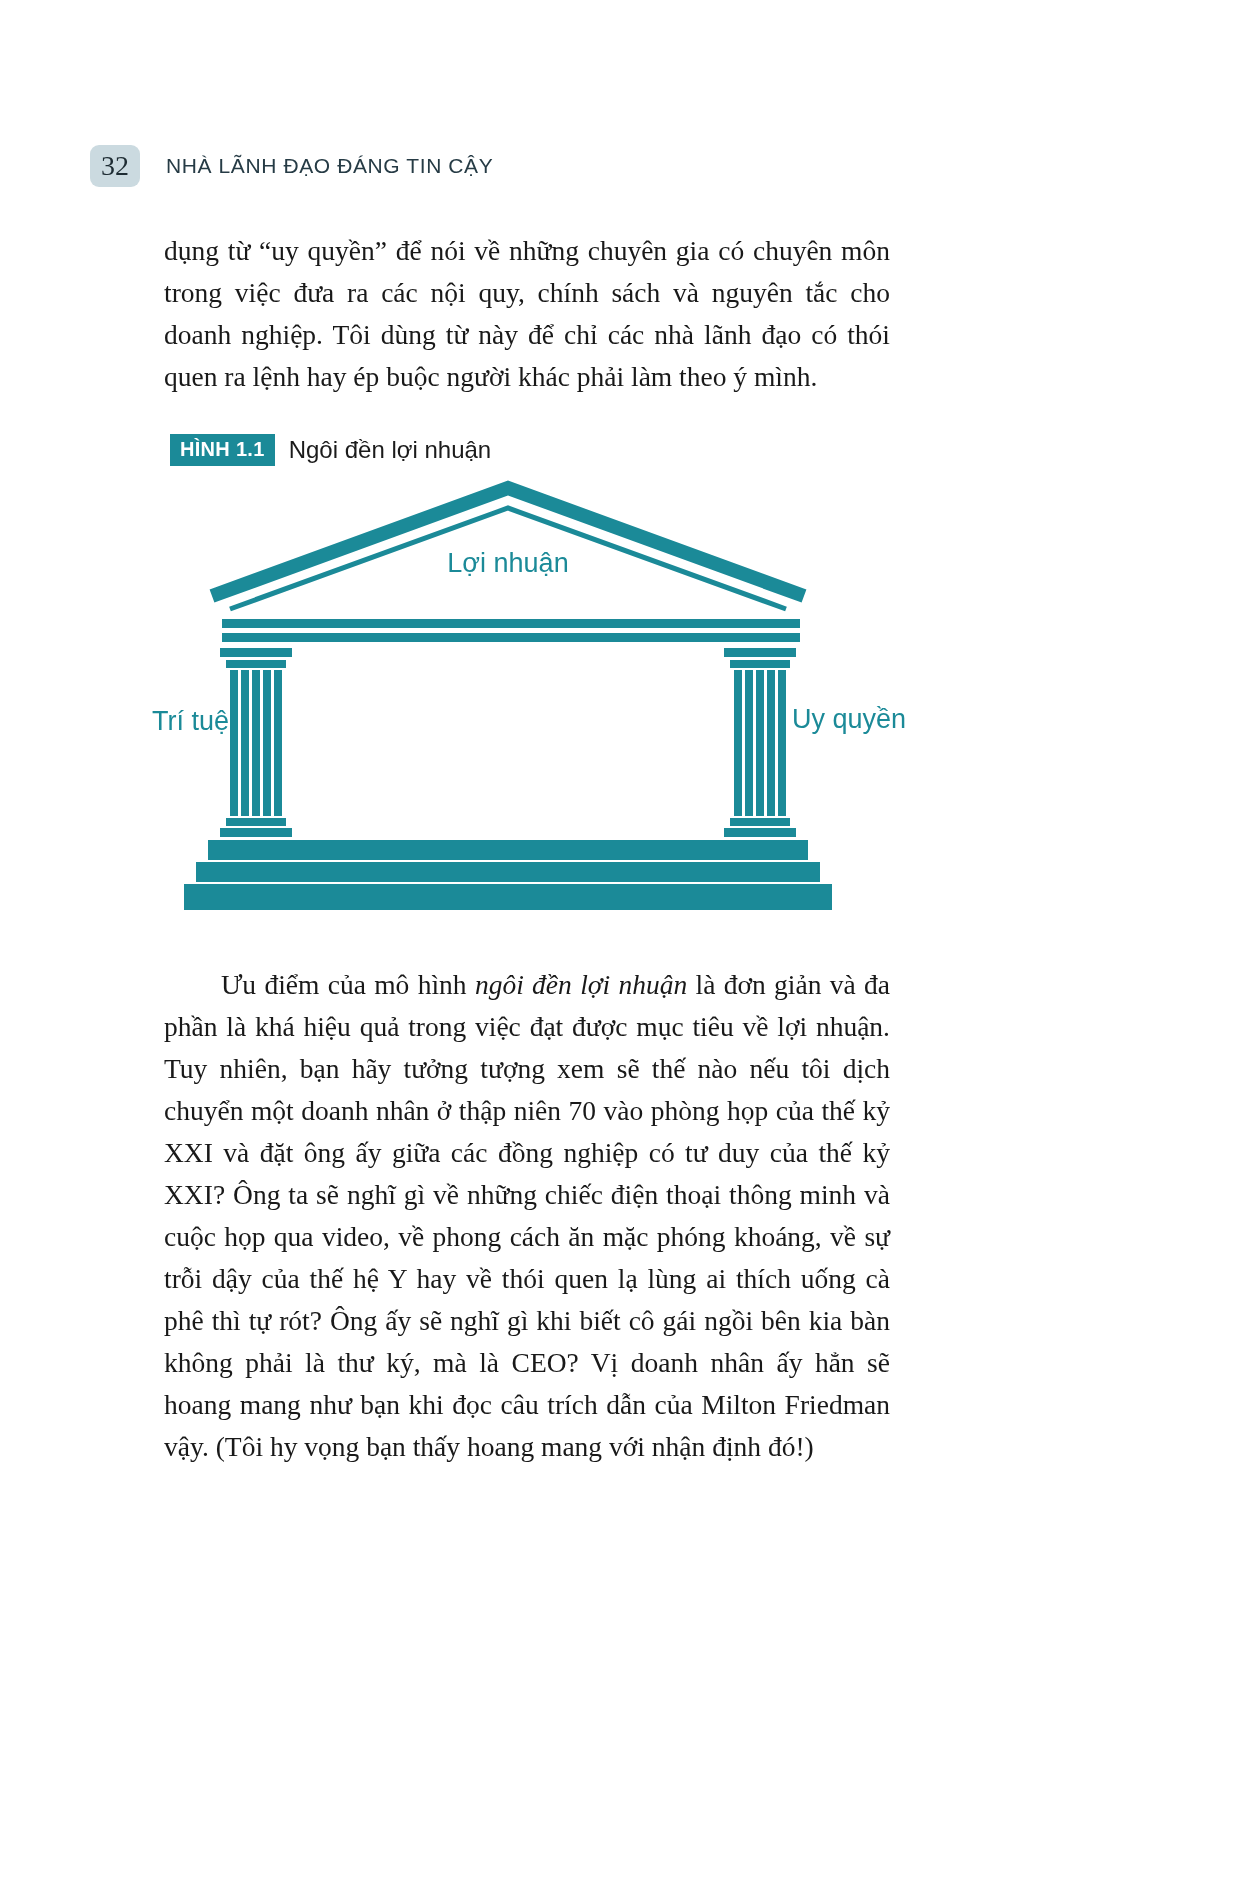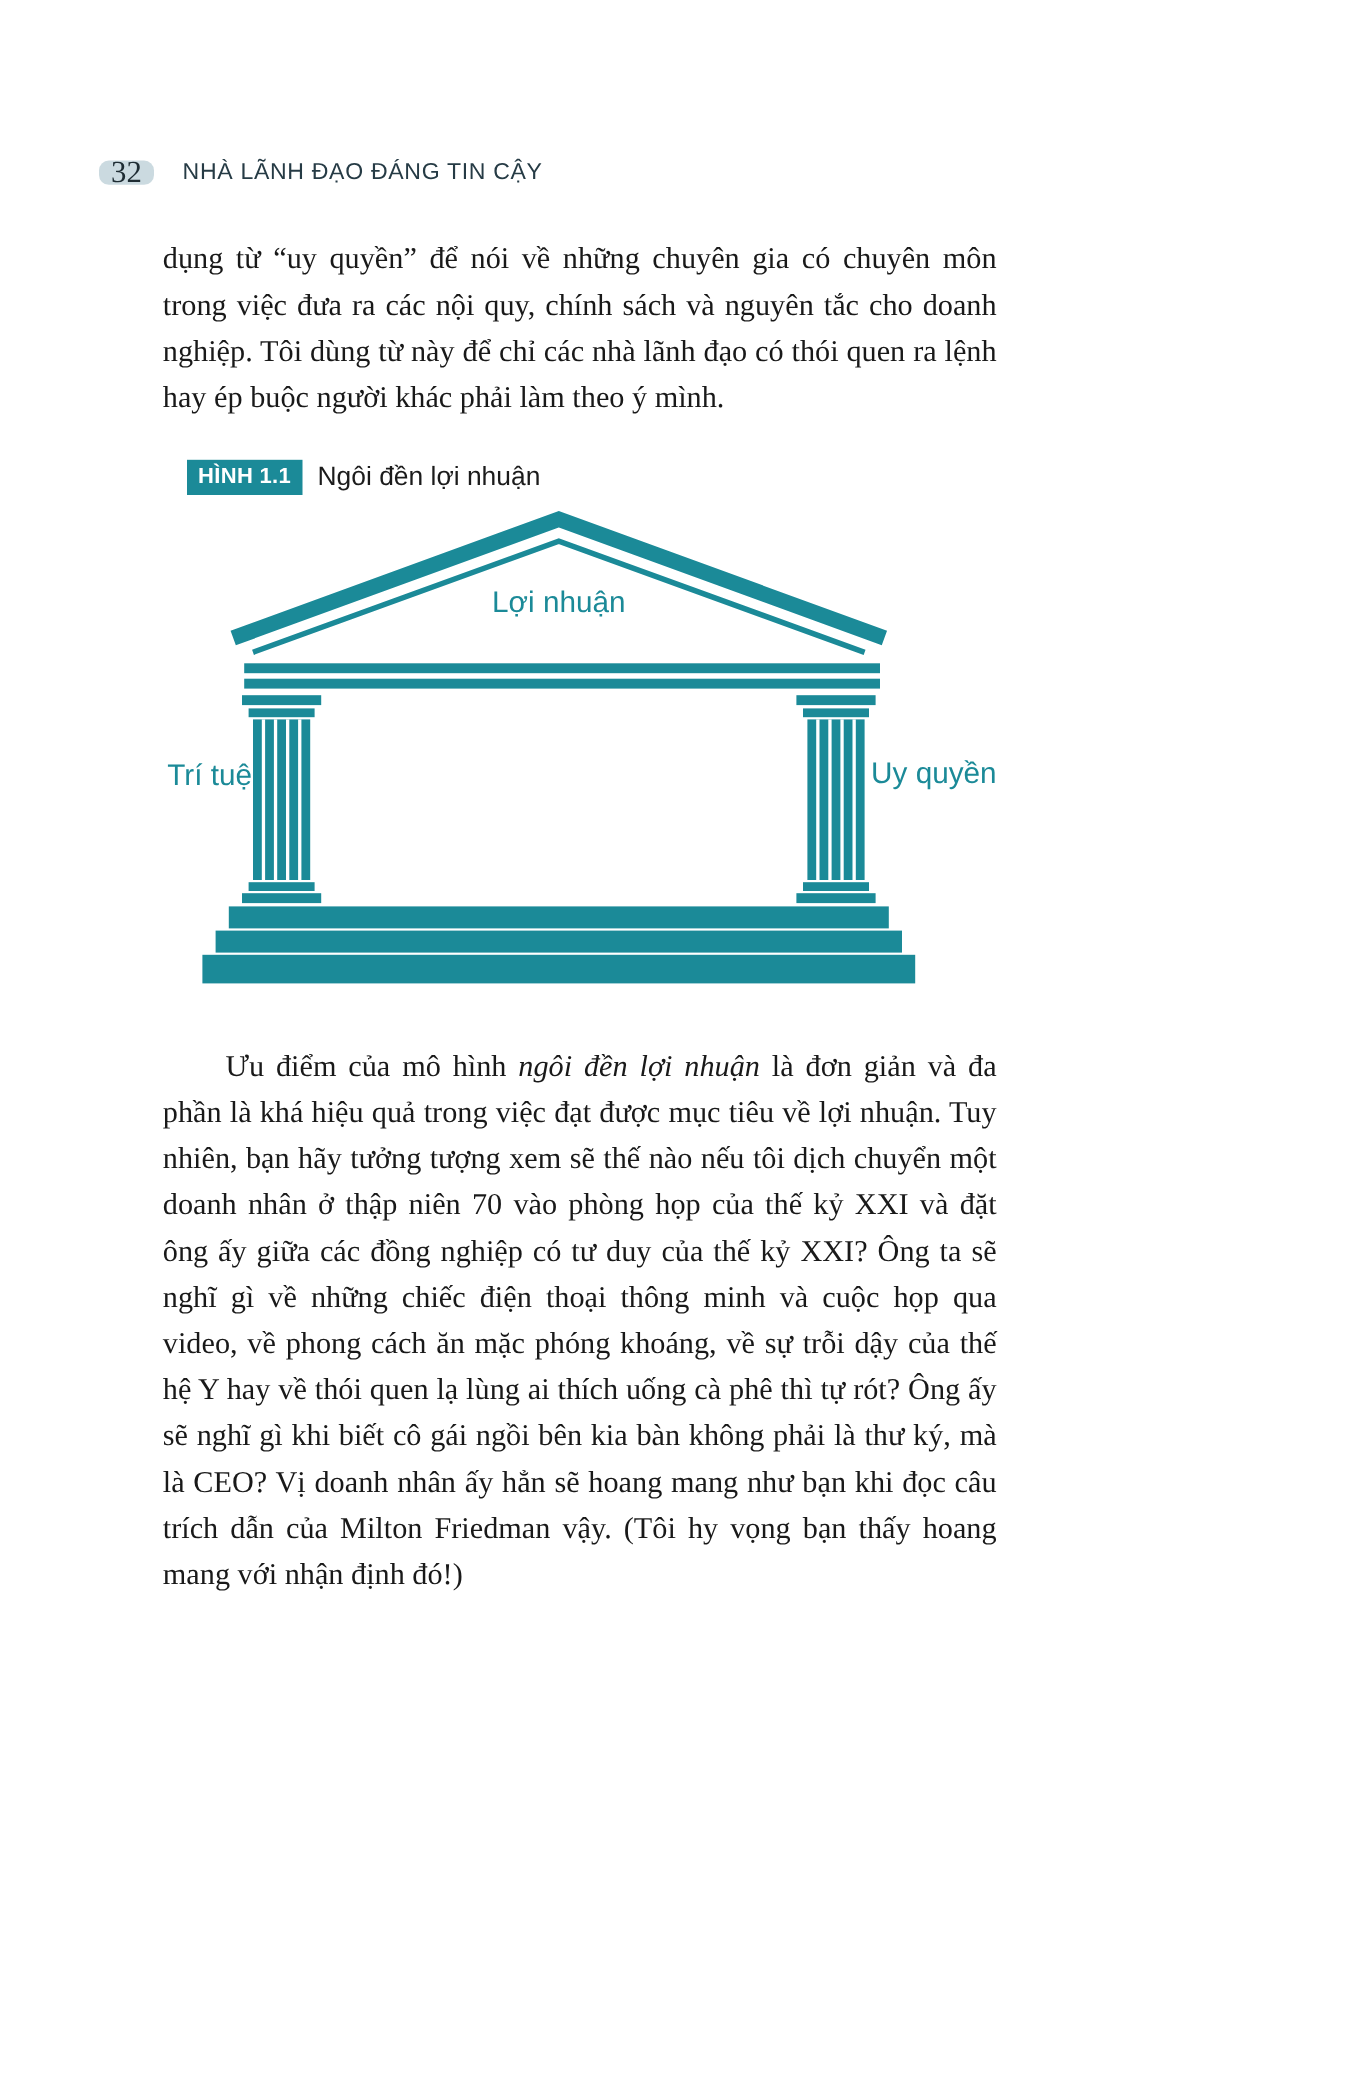--- a/index.html
+++ b/index.html
@@ -23,21 +23,21 @@
     top: 145px;
     left: 90px;
     display: flex;
     align-items: center;
   }
   .page-number-badge {
     display: inline-flex;
     align-items: center;
     justify-content: center;
     min-width: 50px;
-    height: 22px;
+    height: 42px;
     border-radius: 9px;
     background: #cbdae0;
     font-family: "Liberation Serif", serif;
     font-size: 28px;
     color: #1e2c33;
   }
   .running-head {
     margin-left: 26px;
     font-family: "Liberation Sans", sans-serif;
     font-weight: 400;
@@ -47,21 +47,21 @@
   }
 
   
   .content {
     position: absolute;
     left: 148px;
     top: 214px;
     width: 758px;
   }
   .body-par {
-    margin: 0;
+    margin: 16px;
     font-size: 27.5px;
     line-height: 42px;
     text-align: justify;
     color: #191919;
   }
   .body-par.indent { text-indent: 57px; margin-top: 50px; }
   .body-par em { font-style: italic; }
 
   
   .figure-caption {

